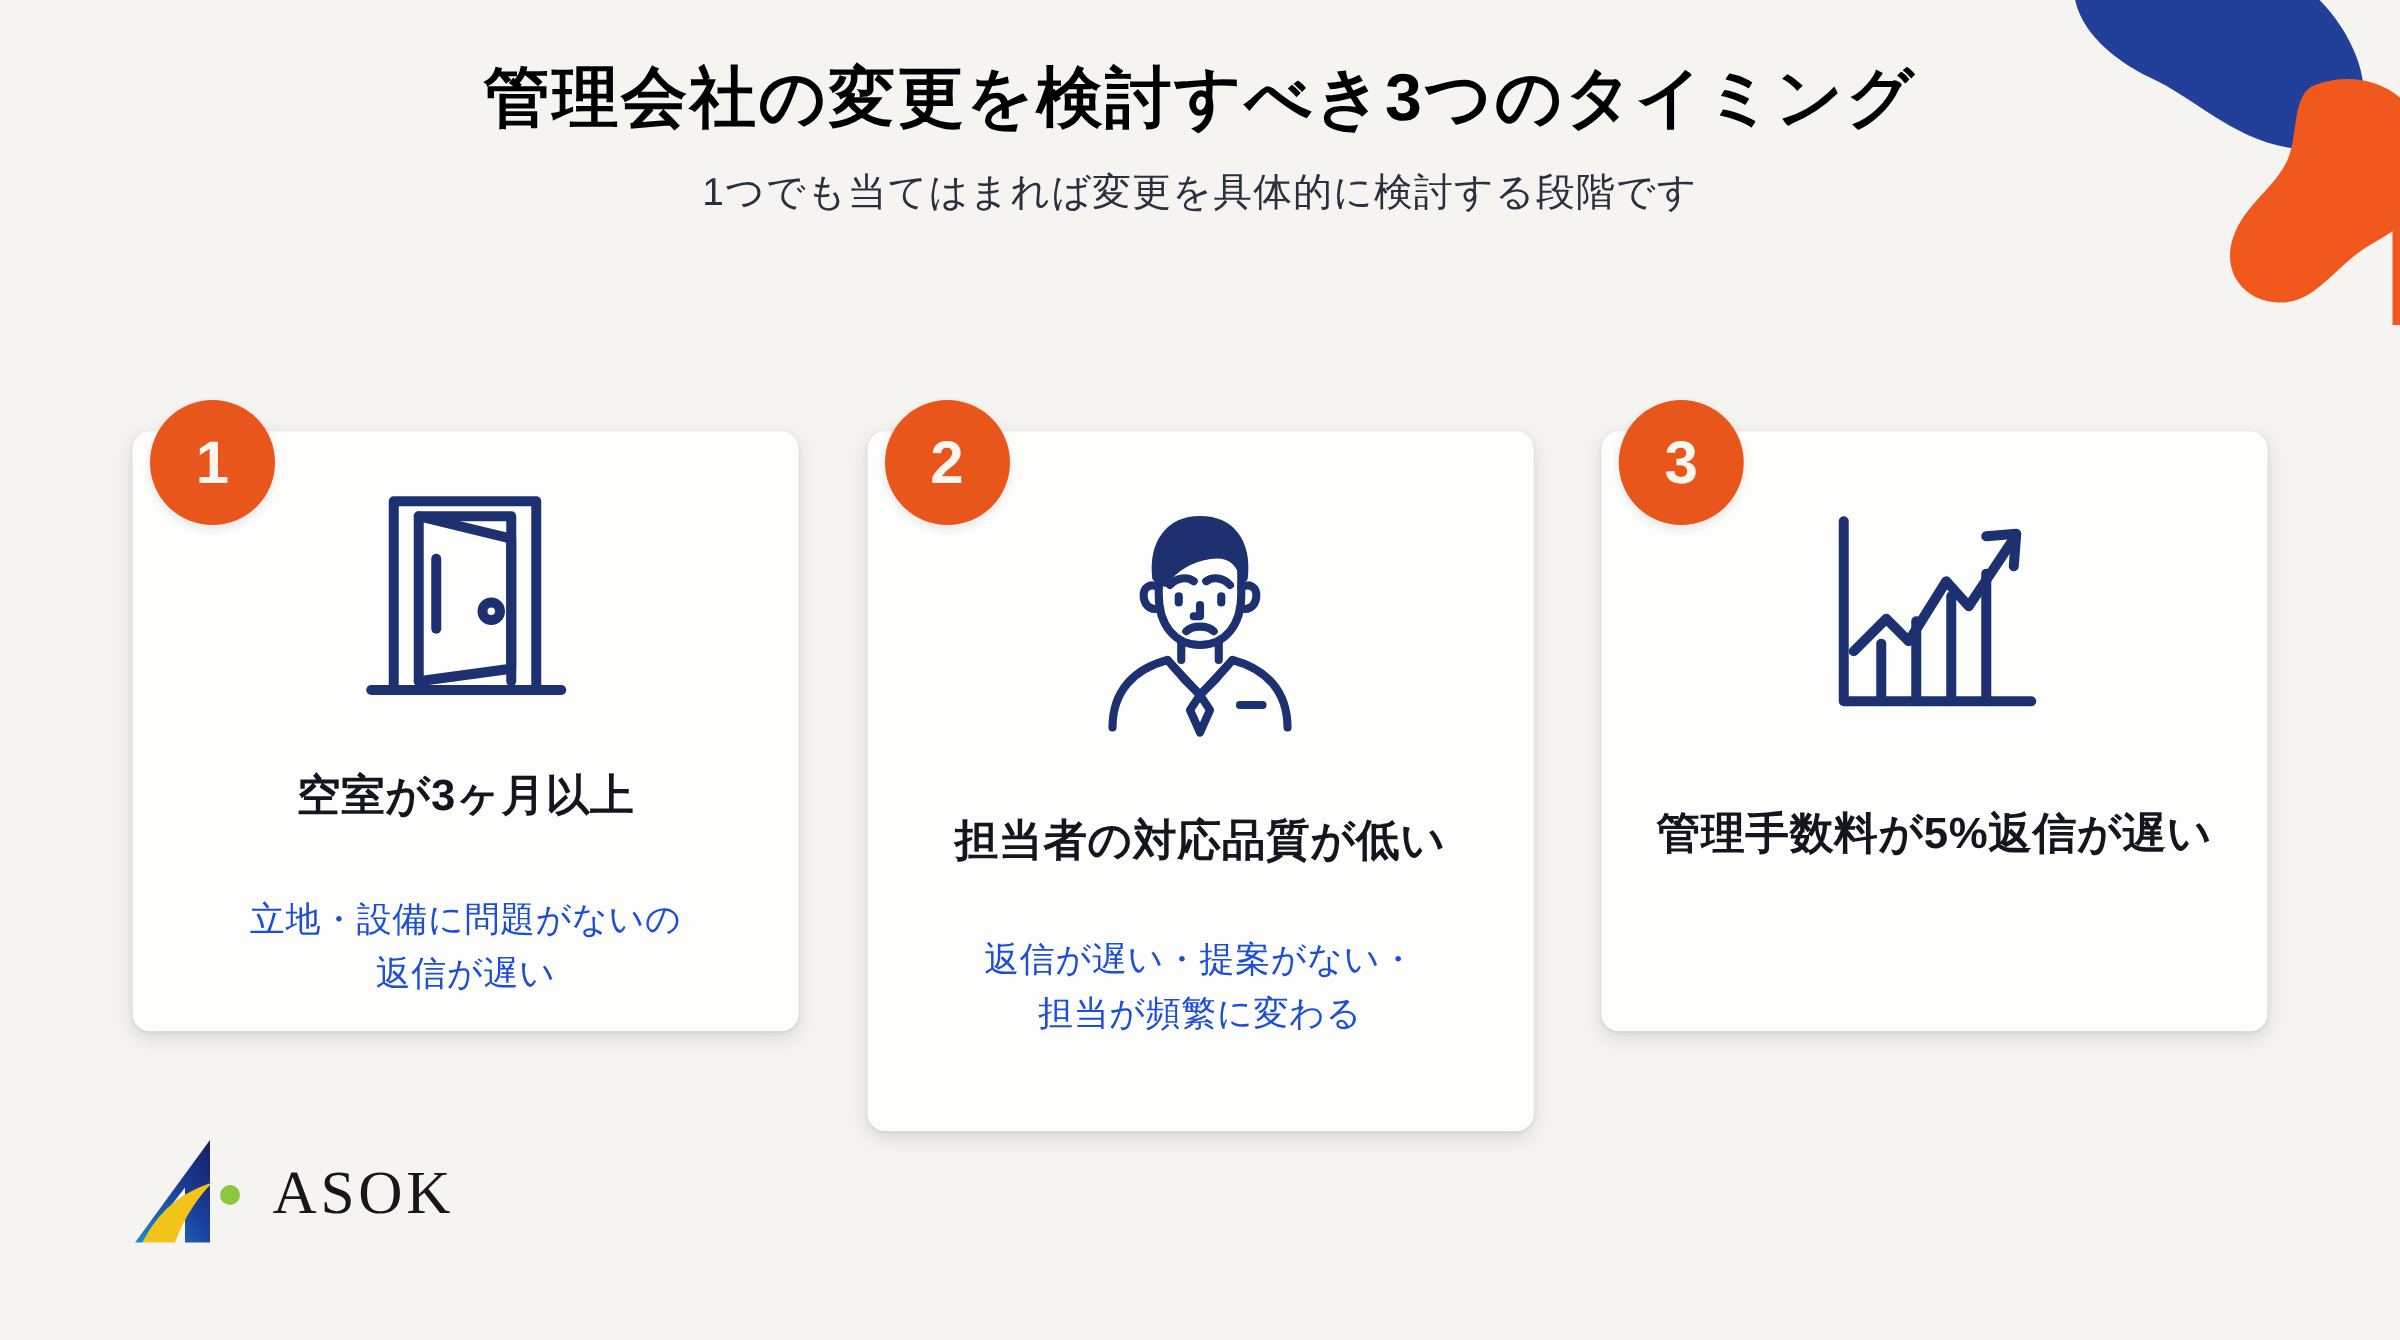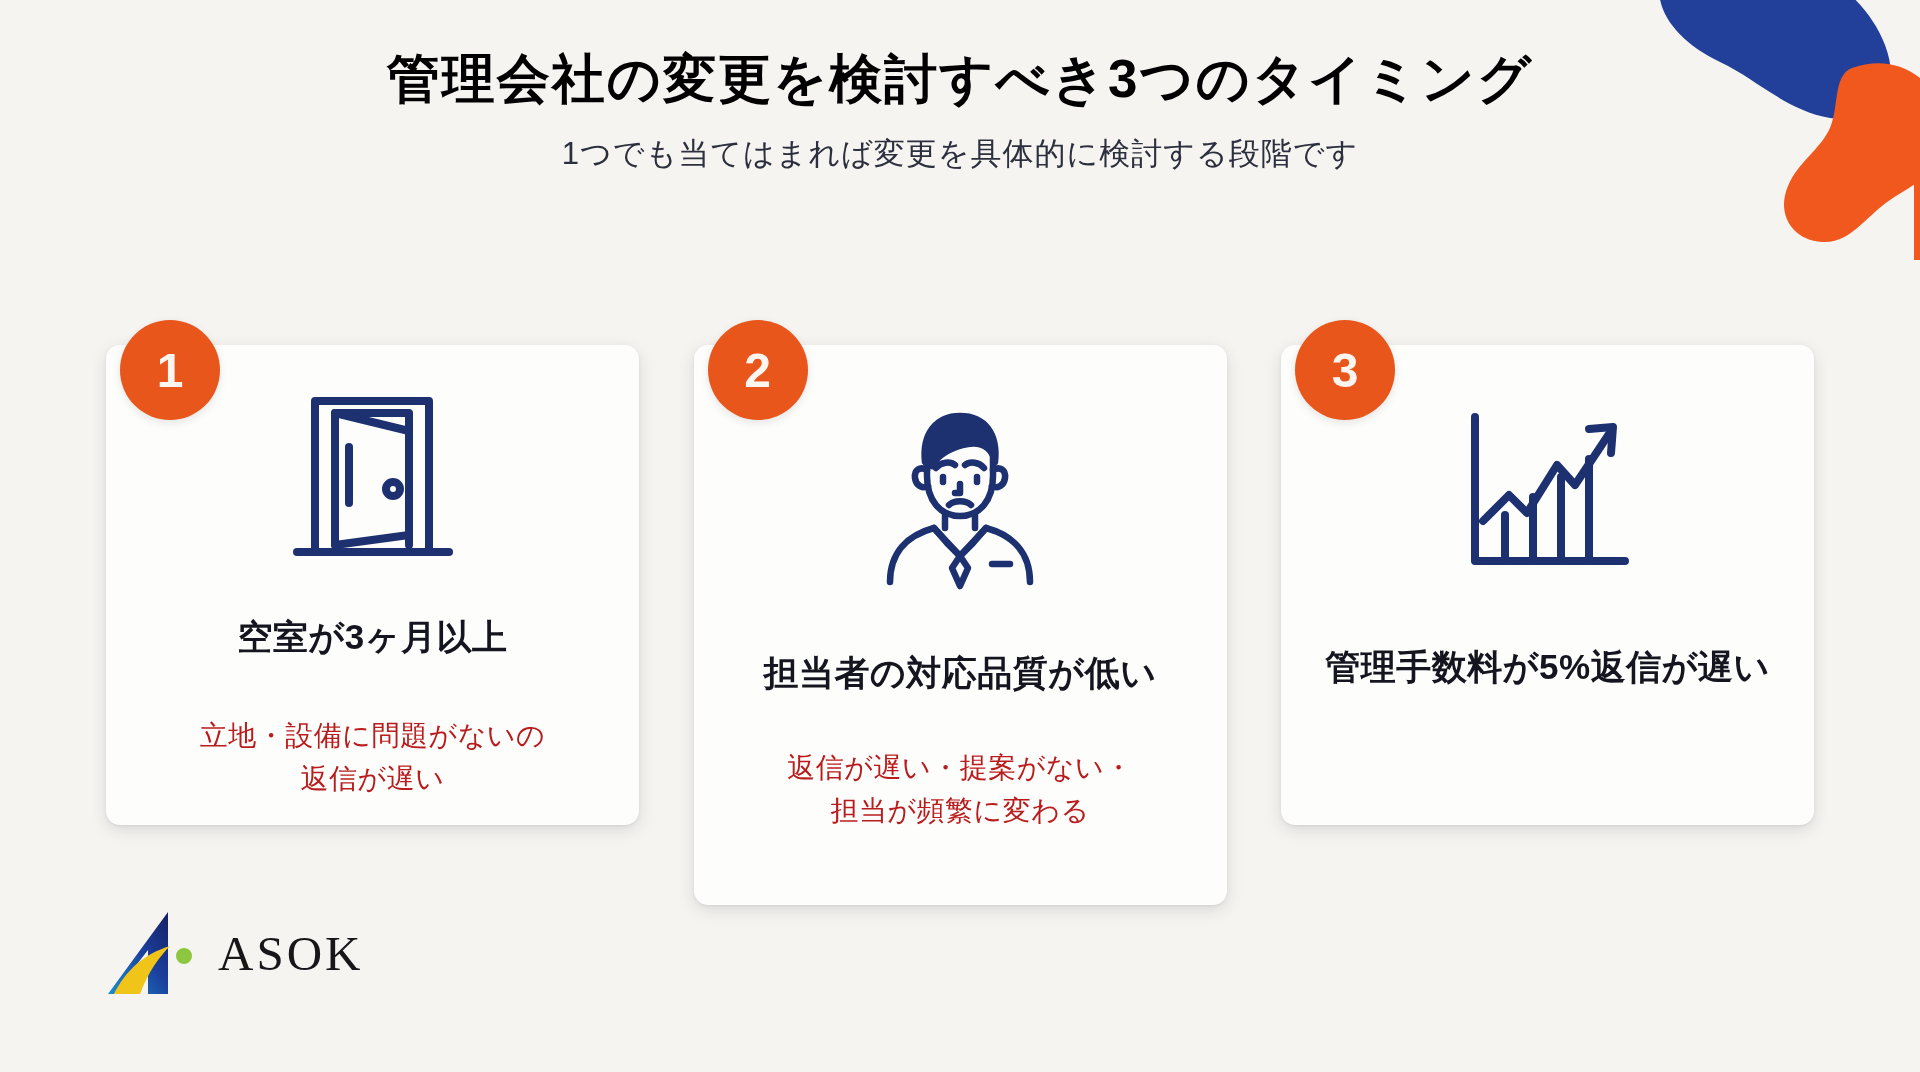--- a/index.html
+++ b/index.html
@@ -92,21 +92,21 @@
     color:#14151e;
     text-align:center;
     line-height:1.25;
     letter-spacing:.5px;
     margin-bottom:18px;
     white-space:nowrap;
   }
   .card-desc {
     font-size:28px;
     font-weight:400;
-    color:#b91c1c;
+    color:#1d4ed8;
     text-align:center;
     line-height:1.55;
     letter-spacing:.5px;
   }
   .card-desc .ln { display:block; }
 
   
   .card-wrap:nth-child(2) .card { height:560px; padding-top:46px; }
   .card-wrap:nth-child(2) .card-title { margin-bottom:14px; }
 

